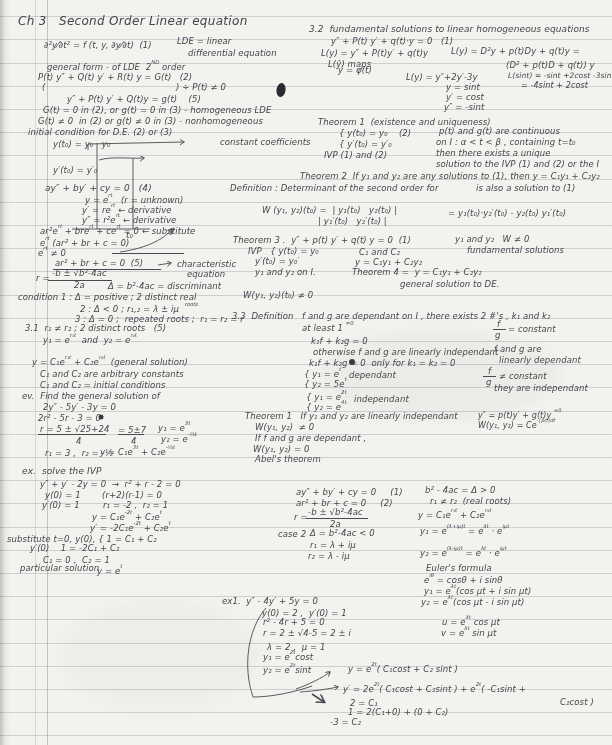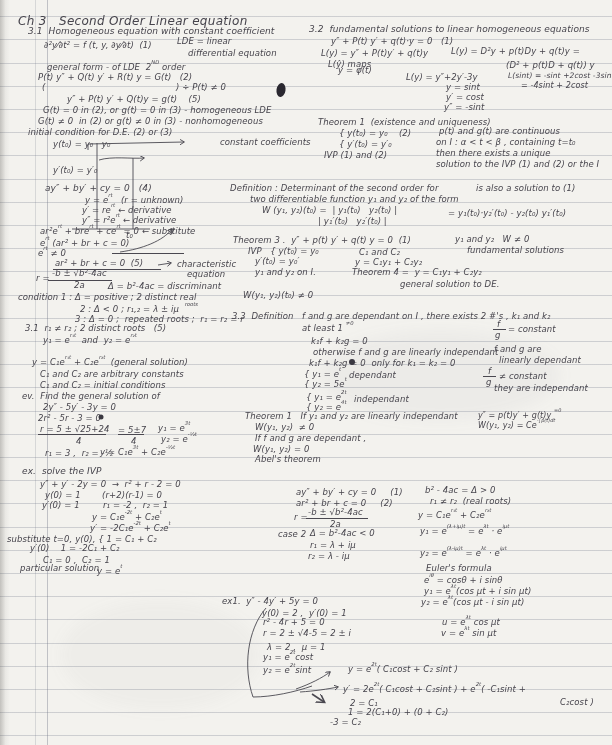--- a/index.html
+++ b/index.html
@@ -29,21 +29,20 @@
 
 <div id="page">
   <div id="edge"></div>
   <div id="margin-a" class="vline"></div>
   <div id="margin-b" class="vline"></div>
   <div id="sm1" class="smudge"></div>
   <div id="sm2" class="smudge"></div>
 
   <div class="hw title" style="left:18px;top:15px">Ch 3   Second Order Linear equation</div>
 
-  <div class="hw s9" style="left:28px;top:27px">3.1  Homogeneous equation with constant coefficient</div>
   <div class="hw" style="left:44px;top:41px">∂²y⁄∂t² = f (t, y, ∂y⁄∂t)  (1)</div>
   <div class="hw" style="left:177px;top:37px">LDE = linear</div>
   <div class="hw" style="left:188px;top:49px">differential equation</div>
   <div class="hw" style="left:47px;top:62px">general form - of LDE  2<sup>ND</sup> order</div>
   <div class="hw" style="left:38px;top:73px">P(t) y″ + Q(t) y′ + R(t) y = G(t)   (2)</div>
   <div class="hw" style="left:42px;top:83px">(</div>
   <div class="hw" style="left:176px;top:83px">) ÷ P(t) ≠ 0</div>
   <div class="hw" style="left:67px;top:95px">y″ + P(t) y′ + Q(t)y = g(t)    (5)</div>
   <div class="hw" style="left:43px;top:106px">G(t) = 0 in (2), or g(t) = 0 in (3) - homogeneous LDE</div>
   <div class="hw" style="left:38px;top:117px">G(t) ≠ 0  in (2) or g(t) ≠ 0 in (3) - nonhomogeneous</div>
@@ -121,23 +120,23 @@
   <div class="hw" style="left:446px;top:93px">y′ = cost</div>
   <div class="hw" style="left:444px;top:103px">y″ = -sint</div>
   <div class="hw" style="left:318px;top:118px">Theorem 1  (existence and uniqueness)</div>
   <div class="hw" style="left:339px;top:129px">{ y(t₀) = y₀    (2)</div>
   <div class="hw" style="left:439px;top:127px">p(t) and g(t) are continuous</div>
   <div class="hw" style="left:339px;top:140px">{ y′(t₀) = y′₀</div>
   <div class="hw" style="left:436px;top:138px">on I : α &lt; t &lt; β , containing t=t₀</div>
   <div class="hw" style="left:324px;top:151px">IVP (1) and (2)</div>
   <div class="hw" style="left:436px;top:149px">then there exists a unique</div>
   <div class="hw" style="left:436px;top:160px">solution to the IVP (1) and (2) or the I</div>
+  <div class="hw" style="left:300px;top:172px">Theorem 2  If y₁ and y₂ are any solutions to (1), then y = C₁y₁ + C₂y₂</div>
   <div class="hw" style="left:476px;top:184px">is also a solution to (1)</div>
   <div class="hw" style="left:230px;top:184px">Definition : Determinant of the second order for</div>
-  <div class="hw" style="left:250px;top:195px">two differentiable function y₁ and y₂ of the form</div>
   <div class="hw" style="left:262px;top:206px">W (y₁, y₂)(t₀) =  | y₁(t₀)   y₂(t₀) |</div>
   <div class="hw" style="left:318px;top:217px">| y₁′(t₀)   y₂′(t₀) |</div>
   <div class="hw" style="left:448px;top:209px">= y₁(t₀)·y₂′(t₀) - y₂(t₀) y₁′(t₀)</div>
   <div class="hw" style="left:233px;top:236px">Theorem 3 .  y″ + p(t) y′ + q(t) y = 0  (1)</div>
   <div class="hw" style="left:455px;top:235px">y₁ and y₂   W ≠ 0</div>
   <div class="hw" style="left:248px;top:247px">IVP   { y(t₀) = y₀</div>
   <div class="hw" style="left:359px;top:248px">C₁ and C₂</div>
   <div class="hw" style="left:467px;top:246px">fundamental solutions</div>
   <div class="hw" style="left:255px;top:257px">y′(t₀) = y₀′</div>
   <div class="hw" style="left:355px;top:258px">y = C₁y₁ + C₂y₂</div>

